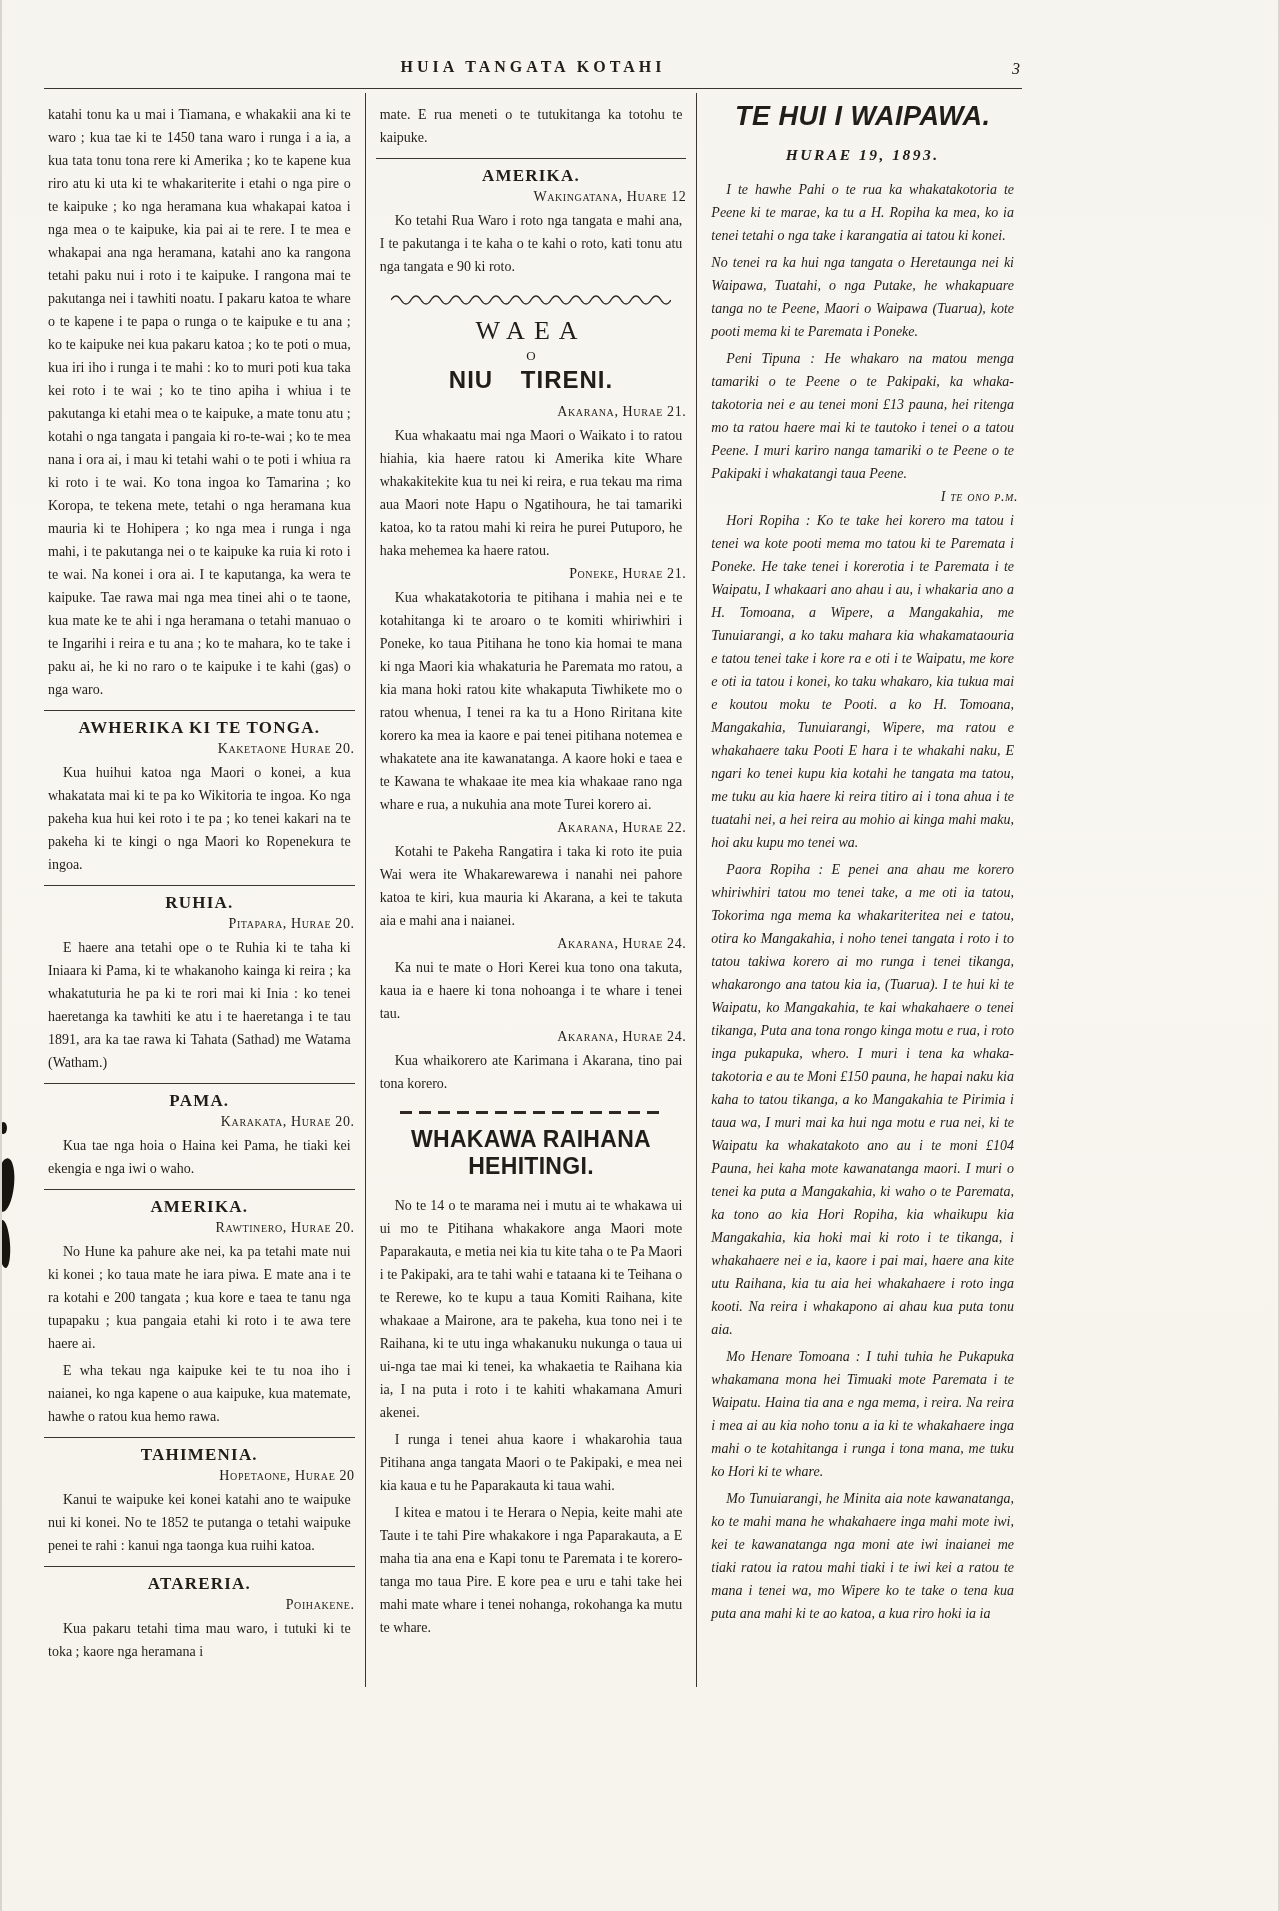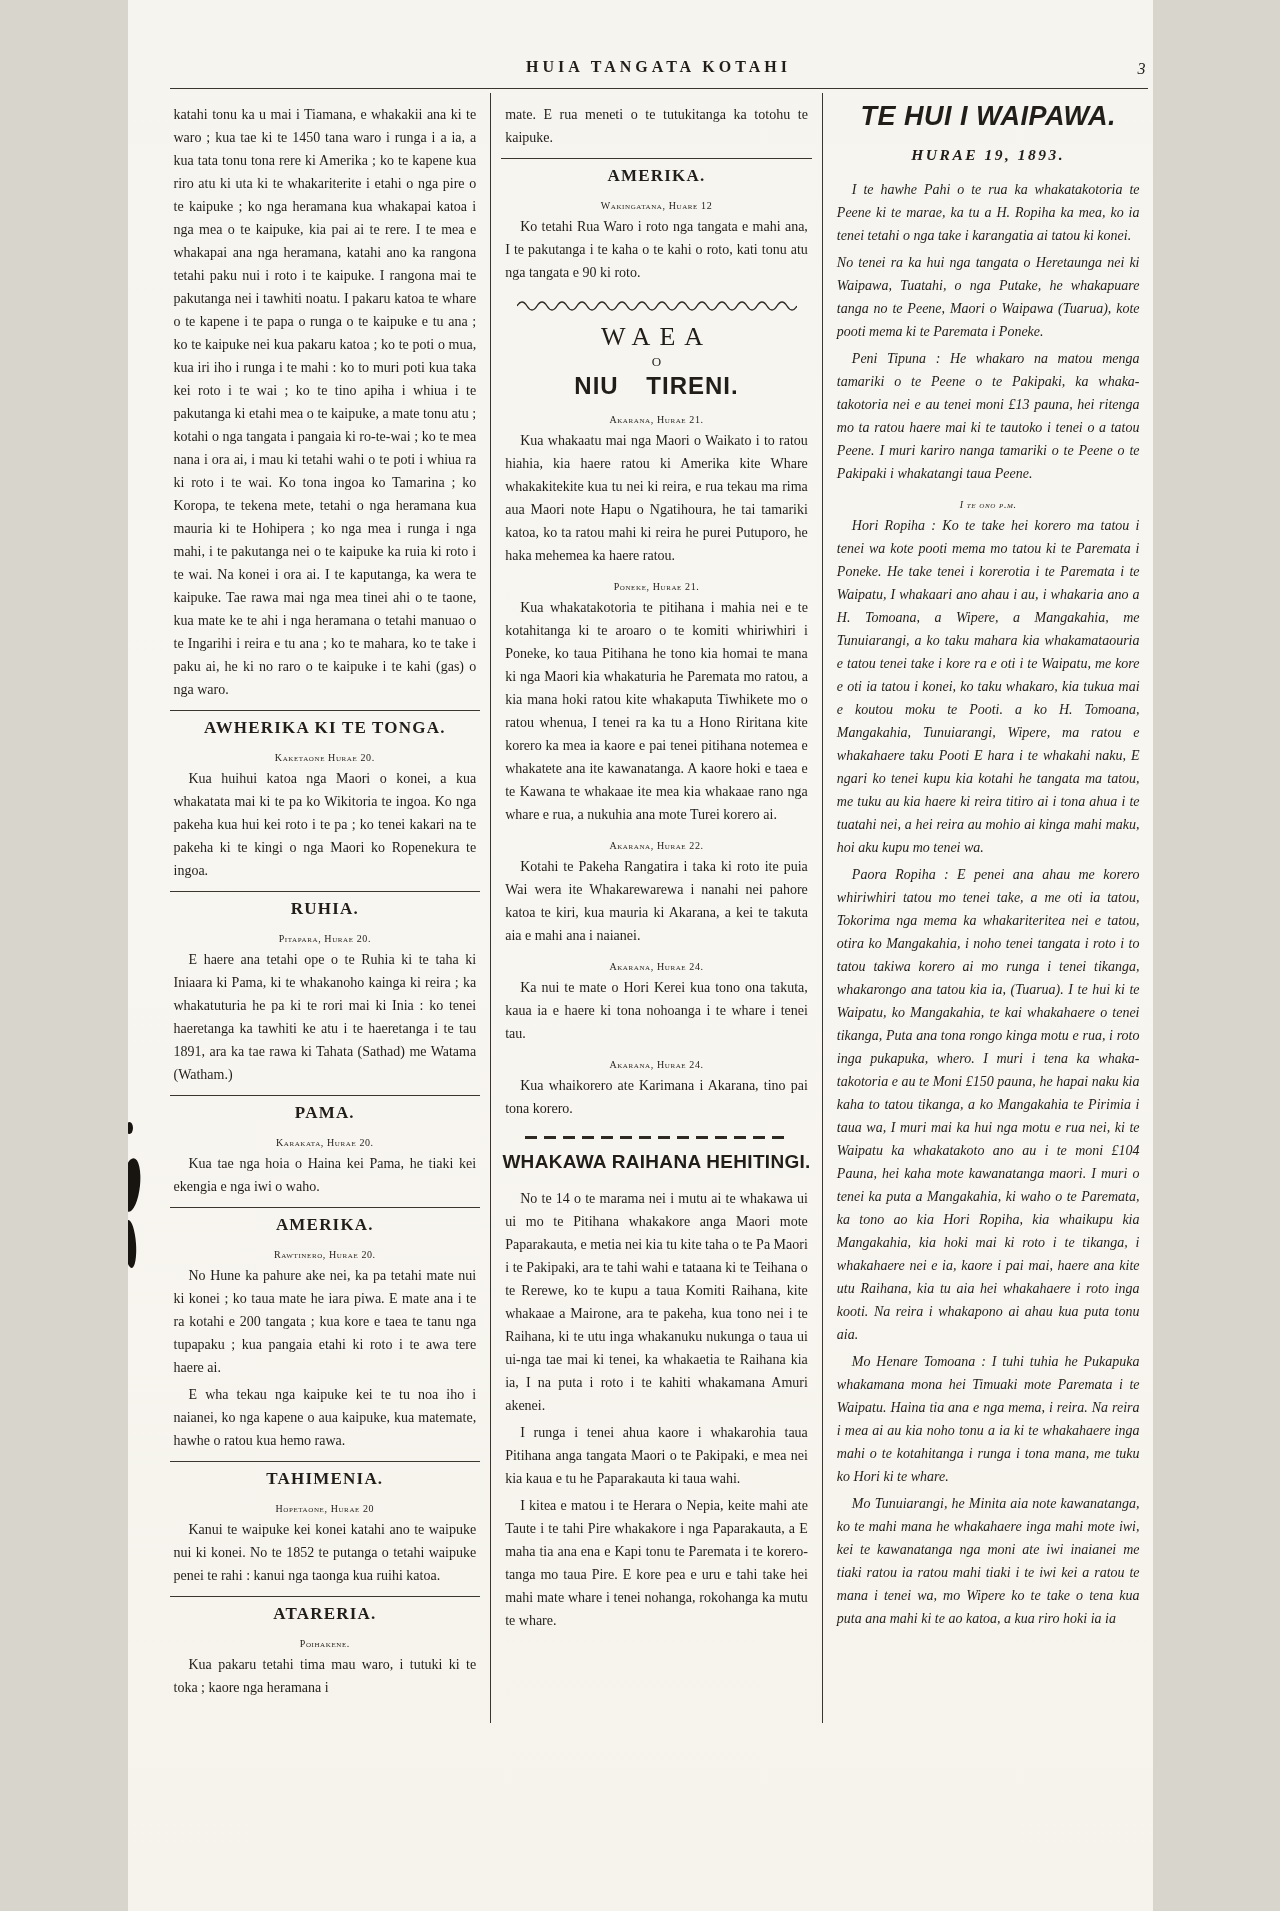--- a/index.html
+++ b/index.html
@@ -1,19 +1,19 @@
 <!DOCTYPE html>
 <html><head>
 <meta charset="utf-8">
 <style>
   * { box-sizing: border-box; }
   html, body { margin: 0; padding: 0; background: #d8d5cd; }
   .page {
     position: relative;
-    width: 1025px;
+    width: 1276px;
     height: 1911px;
     margin: 0 auto;
     background: #f7f5ef;
     background-image: linear-gradient(180deg, #f6f4ee 0%, #f8f6f0 40%, #f5f3ec 100%);
     font-family: "Liberation Serif", "DejaVu Serif", serif;
     color: #211d18;
     overflow: hidden;
   }
   .content { position: absolute; left: 42px; top: 58px; width: 978px; }
   .header { position: relative; padding-bottom: 12px; border-bottom: 1px solid #3a352d; }
@@ -35,31 +35,31 @@
   }
   .para.noindent { text-indent: 0; }
 
   .rule { height: 0; border-top: 1px solid #3a352d; margin: 9px 0 7px; }
 
   .art-heading {
     text-align: center; font-weight: bold; font-size: 17px;
     letter-spacing: 1.2px; margin: 2px 0 3px;
   }
   .dateline {
-    text-align: center; font-variant: small-caps; font-size: 10px;
-    letter-spacing: 0.6px; margin: 14px 0 3px;
+    text-align: right; font-variant: small-caps; font-size: 14px;
+    letter-spacing: 0.6px; margin: 3px 0 3px;
   }
 
   .display-head {
     text-align: center;
     font-family: "Liberation Sans", "DejaVu Sans", sans-serif;
     font-weight: bold;
   }
   .display-head.xl { font-size: 27px; letter-spacing: 0.5px; margin: 2px 0 14px; }
-  .display-head.lg { font-size: 19px; letter-spacing: 0.3px; margin: 4px 0 14px; }
+  .display-head.lg { font-size: 23px; letter-spacing: 0.3px; margin: 4px 0 14px; }
 
   .subheading {
     text-align: center; font-weight: bold; font-size: 15.5px;
     letter-spacing: 2.5px; margin: 0 0 14px;
   }
 
   .display-stack { text-align: center; margin: 10px 0 10px; }
   .stack-line-0 { font-size: 26px; font-weight: normal; letter-spacing: 9px; }
   .stack-line-1 { font-size: 13px; margin: 2px 0 1px; }
   .stack-line-2 {

